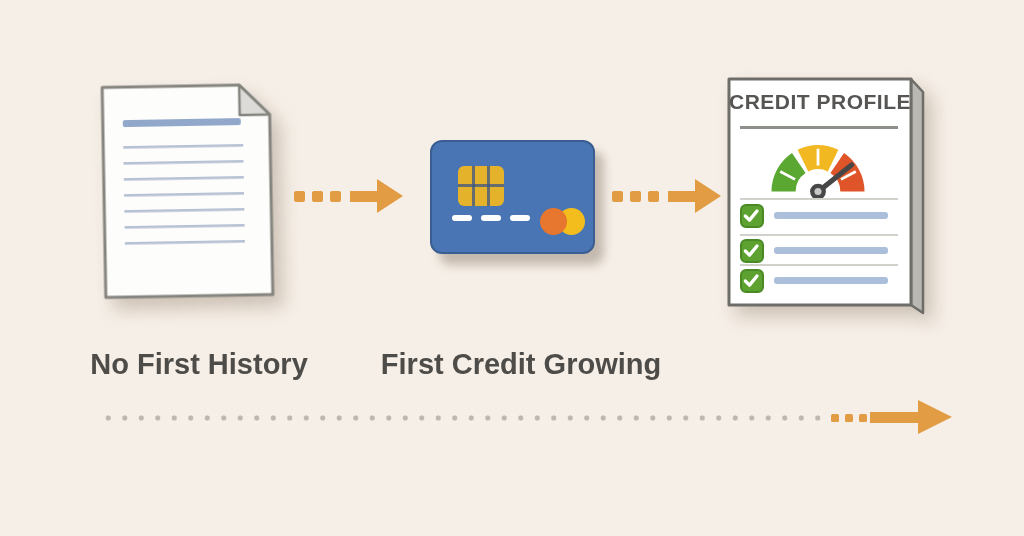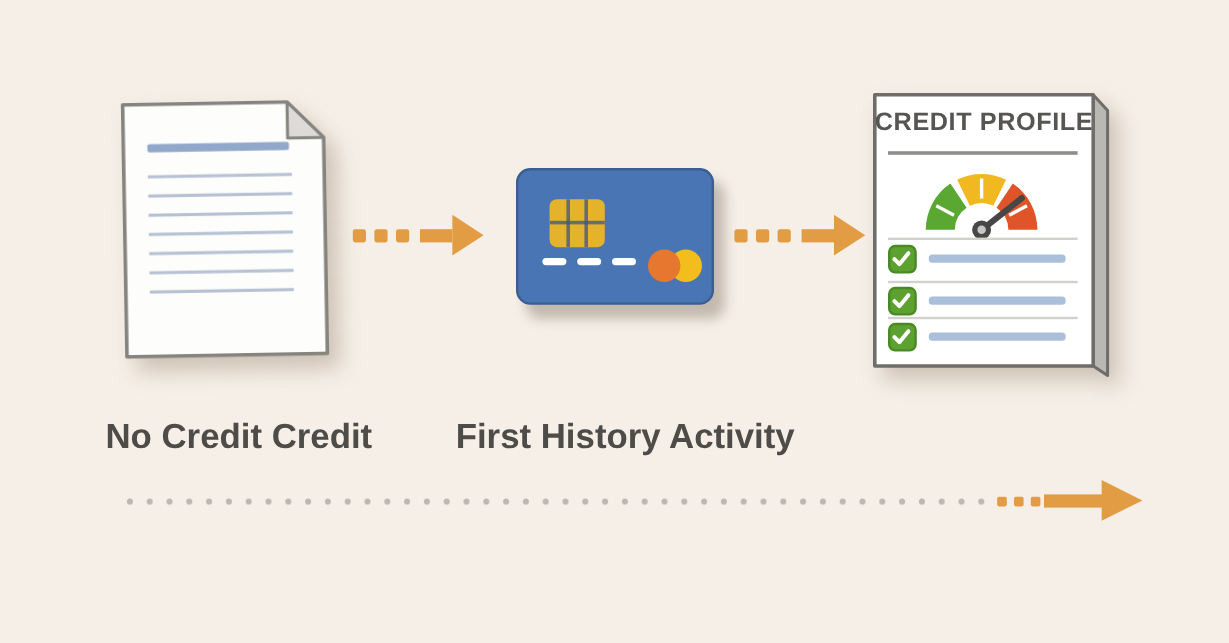--- a/index.html
+++ b/index.html
@@ -181,22 +181,22 @@
     <div class="check-row r3">
       <div class="checkbox">
         <svg viewBox="0 0 24 24" width="20" height="20">
             <polyline points="4,12 9,17 18,6" fill="none" stroke="#ffffff" stroke-width="4" stroke-linecap="round" stroke-linejoin="round"></polyline>
           </svg>
       </div>
       <div class="row-bar"></div>
     </div>
   </div>
 
-  <div class="stage-label l1">No Credit Credit</div>
-  <div class="stage-label l2">First History Activity</div>
+  <div class="stage-label l1">No First History</div>
+  <div class="stage-label l2">First Credit Growing</div>
 
   <div class="timeline-dots"></div>
   <div class="timeline-orange-dashes">
     <div class="tl-dash"></div>
     <div class="tl-dash"></div>
     <div class="tl-dash"></div>
   </div>
   <div class="tl-shaft"></div>
   <div class="tl-head"></div>
 

